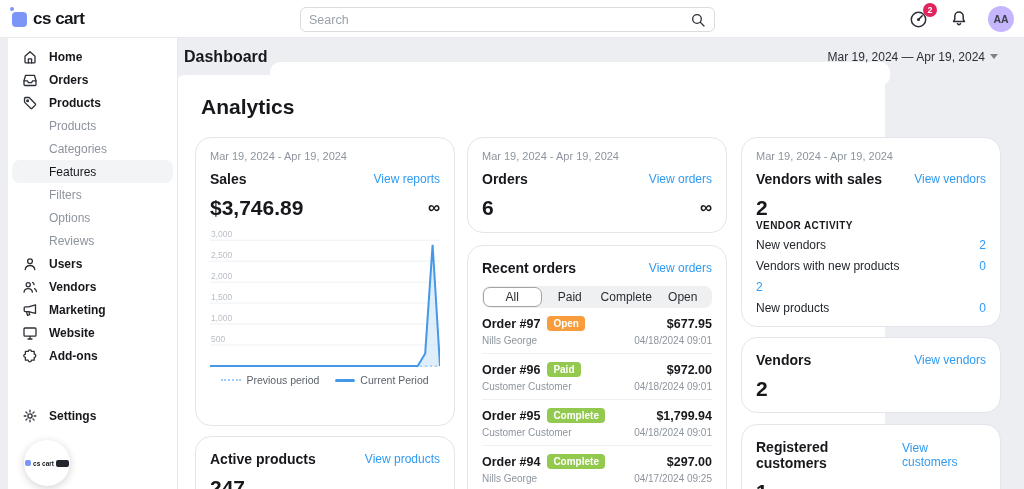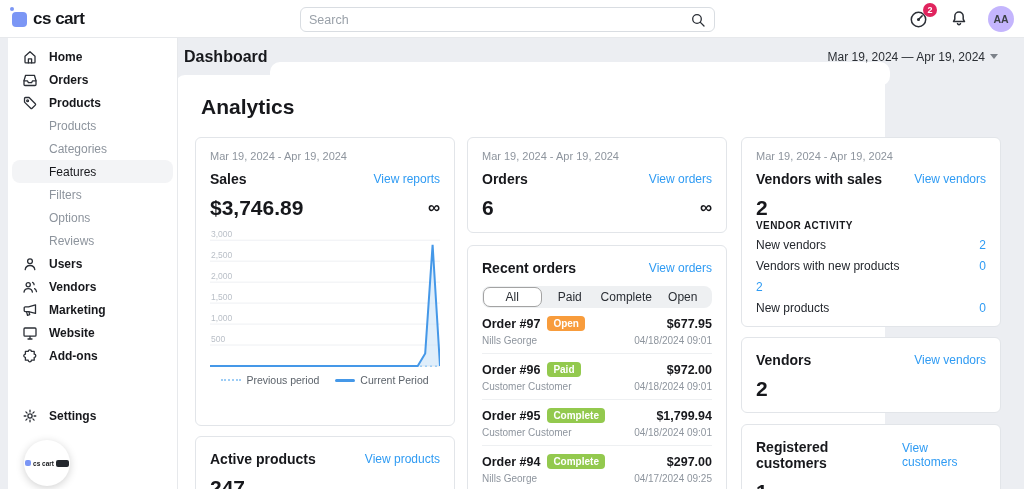--- a/index.html
+++ b/index.html
@@ -48,21 +48,21 @@
                  align-items:center; justify-content:space-between; padding:0 26px 0 14px; z-index:3; }
   .page-title { font-size:16px; font-weight:700; }
   .date-range { font-size:12px; color:#2a2e34; display:flex; align-items:center; gap:5px; cursor:pointer; }
   .caret { width:0; height:0; border-left:4px solid transparent; border-right:4px solid transparent;
            border-top:5px solid #7c828a; }
   .strip { position:absolute; left:100px; top:24px; width:620px; height:24px; background:#fff;
            border-radius:10px; z-index:0; }
   .panel { position:absolute; left:5px; top:37px; width:710px; height:414px; background:#fff;
            border-radius:10px 10px 0 0; z-index:1; }
   .analytics-title { position:absolute; left:26px; top:20px; font-size:21px; font-weight:700; }
-  .card { position:absolute; background:#fff; border:1px solid #e2e5e9; border-radius:6px;
+  .card { position:absolute; background:#fff; border:1px solid #e2e5e9; border-radius:16px;
           padding:12px 14px; z-index:2; }
   .card-date { font-size:11px; color:#8e959e; margin-bottom:9px; }
   .title-row { display:flex; justify-content:space-between; align-items:center; }
   .card-title { font-size:14px; font-weight:700; }
   .card-link { font-size:12px; color:#2f9bf3; text-decoration:none; cursor:pointer; }
   .value-row { display:flex; justify-content:space-between; align-items:center; margin-top:9px; }
   .card-value { font-size:21px; font-weight:700;text-align:center; }
   .infinity { font-size:17px; font-weight:700; color:#17181c; }
   
   .legend-row { display:flex; justify-content:center; align-items:center; gap:16px; margin-top:4px; }

